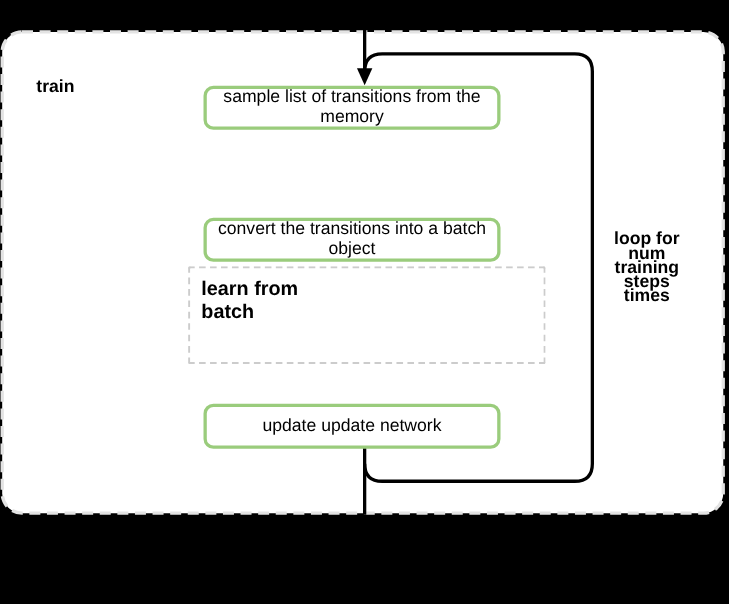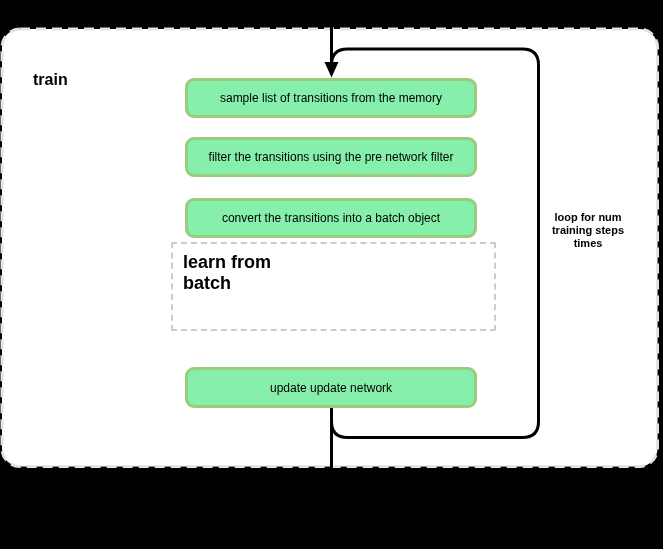--- a/index.html
+++ b/index.html
@@ -16,40 +16,40 @@
     stroke-width:3;stroke-dasharray:10 6;
   }
   .loop{fill:none;stroke:var(--connector,#000);stroke-width:3}
   .conn{stroke:var(--connector,#000);stroke-width:3}
   .head{fill:var(--connector,#000);stroke:none}
   .frame-title{
     position:absolute;left:33px;top:47px;
     font-size:16px;font-weight:bold;color:var(--text,#000);margin-top:24px;
   }
   .step{
-    position:absolute;left:185px;width:292px;height:40px;
-    box-sizing:border-box;background:#86efac;
+    position:absolute;left:185px;width:270px;height:40px;
+    box-sizing:border-box;background:#ffffff;
     border:3px solid var(--step_border,#9acc7c);border-radius:9px;
     display:flex;align-items:center;justify-content:center;
-    font-size:12px;color:var(--text,#000);text-align:center;
+    font-size:16px;color:var(--text,#000);text-align:center;
   }
   .step-1{top:78px}
   .step-2{top:137px}
   .step-3{top:198px}
   .step-final{top:367px;height:41px}
   .subprocess{
     position:absolute;left:171px;top:242px;width:325px;height:89px;
     box-sizing:border-box;border:2px dashed var(--subprocess_border,#ccc);
     border-radius:2px;padding:8px 10px;
     font-size:18px;font-weight:bold;line-height:1.17;
     white-space:pre-line;color:var(--text,#000);
   }
   .loop-annotation{
     position:absolute;left:540px;top:211px;width:96px;
-    text-align:center;font-size:11px;font-weight:bold;line-height:13px;
+    text-align:center;font-size:16px;font-weight:bold;line-height:13px;
     white-space:pre-line;color:var(--text,#000);
   }
 </style>
 </head>
 <body>
 
 <div class="stage">
 
   <svg class="connector-layer" width="663" height="549" viewBox="0 0 663 549">
 
@@ -60,21 +60,20 @@
     <line class="conn" x1="331.5" y1="8" x2="331.5" y2="63.5"></line>
     <polygon class="head" points="324.5,62 338.5,62 331.5,77.5"></polygon>
 
     <line class="conn" x1="331.5" y1="407" x2="331.5" y2="468"></line>
   </svg>
 
   <div class="frame-title">train</div>
 
   <div class="step step-1">sample list of transitions from the memory</div>
 
-  <div class="step step-2">filter the transitions using the pre network filter</div>
 
   <div class="step step-3">convert the transitions into a batch object</div>
 
   <div class="subprocess">learn from
 batch</div>
 
   <div class="step step-final">update update network</div>
 
   <div class="loop-annotation">loop for num
 training steps

